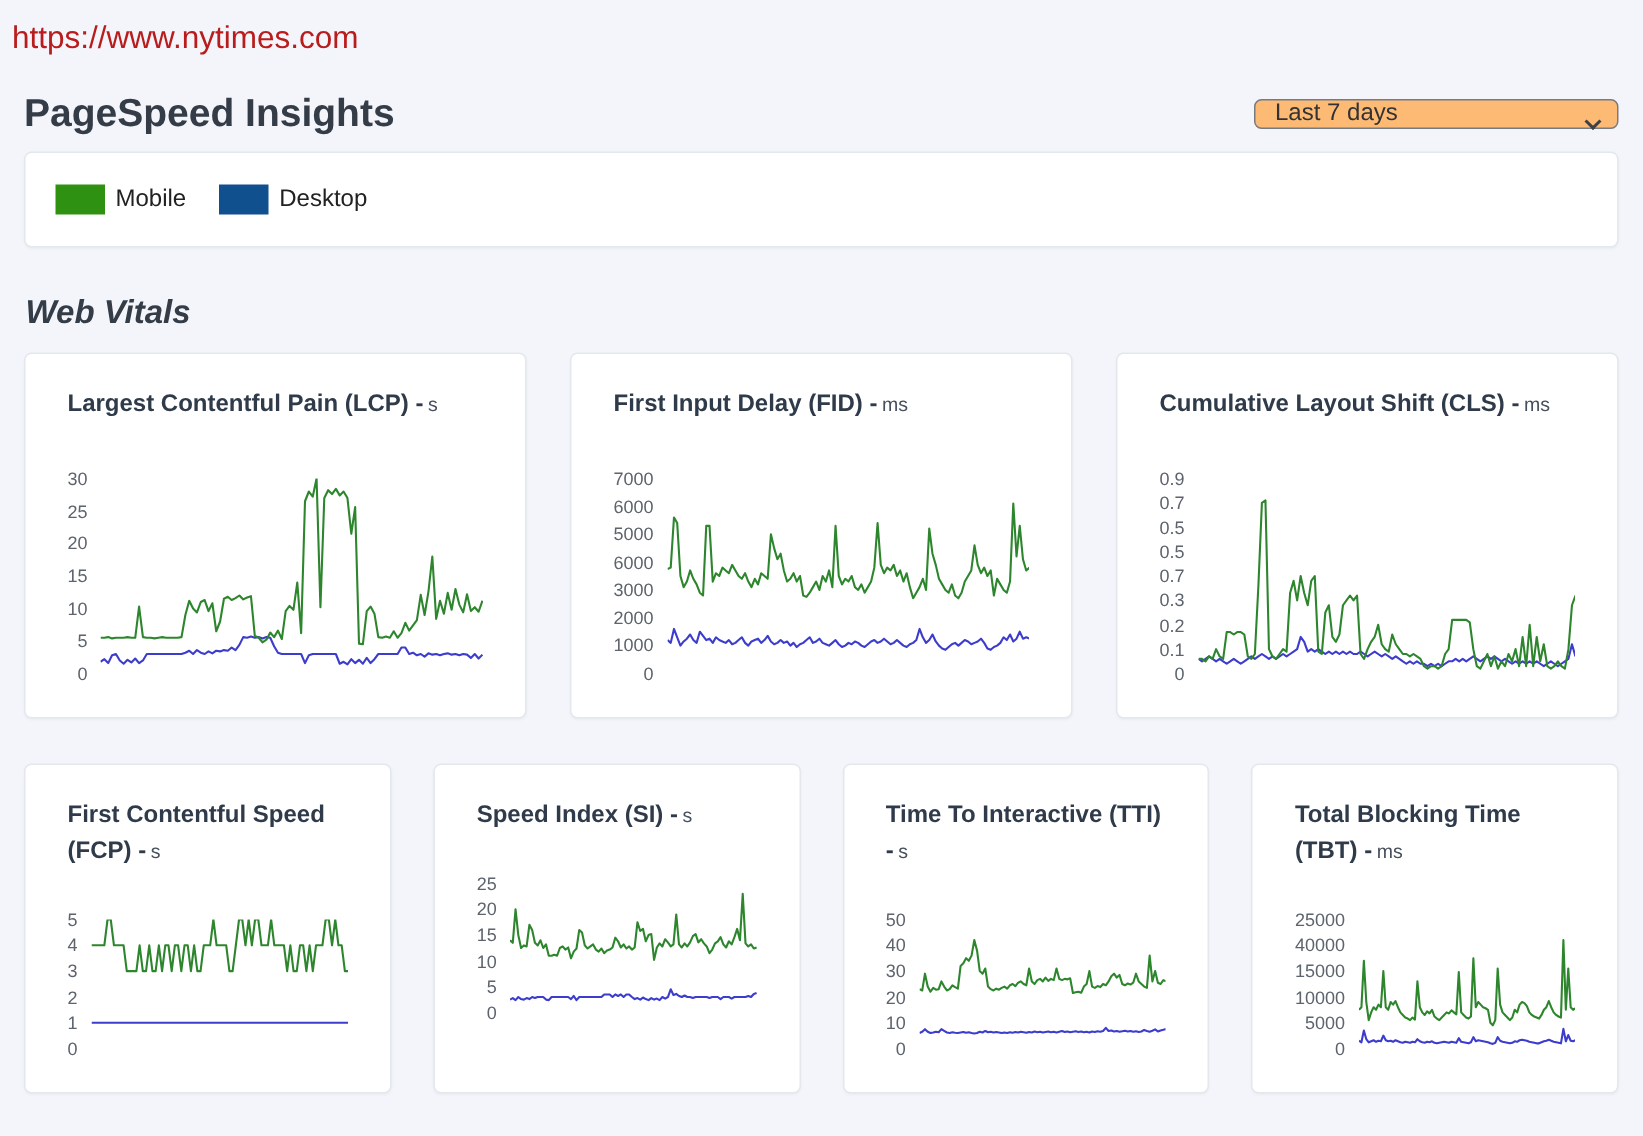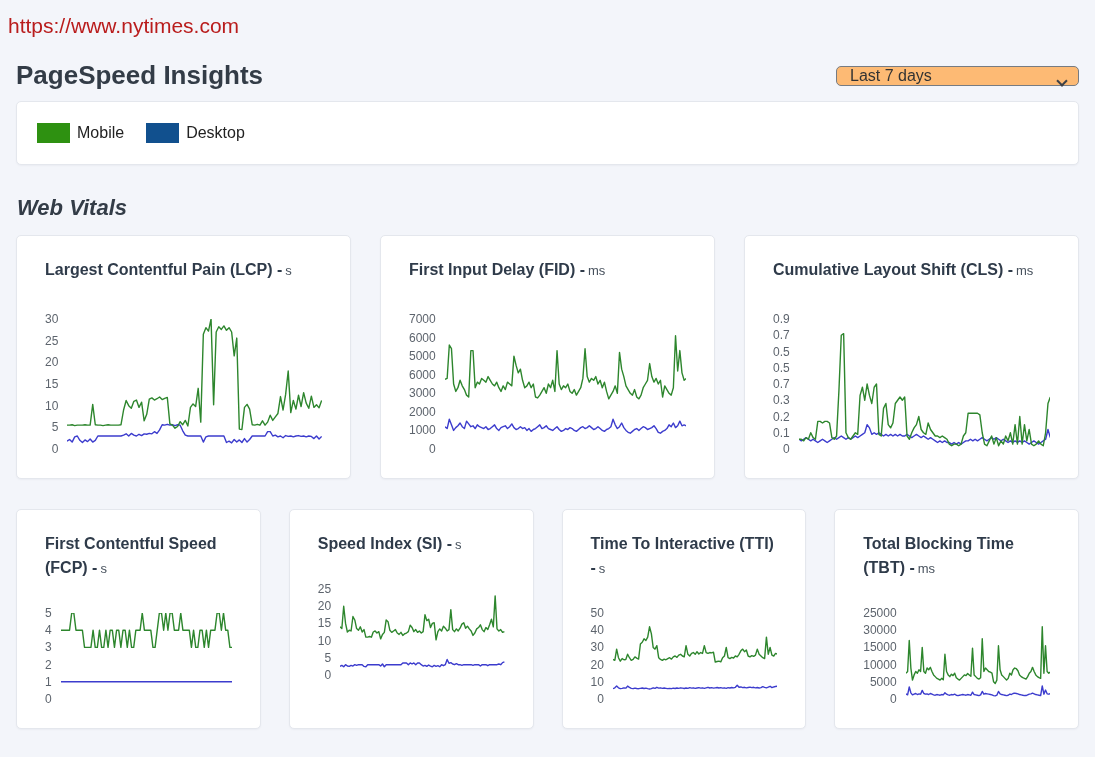--- a/index.html
+++ b/index.html
@@ -192,21 +192,21 @@
             <polyline points="0.00,88.00 1.11,87.00 2.22,85.00 3.33,87.00 4.44,88.00 5.56,87.60 6.67,87.00 7.78,87.40 8.89,85.00 10.00,86.40 11.11,87.60 12.22,88.00 13.33,87.40 14.44,87.80 15.56,88.00 16.67,87.60 17.78,87.20 18.89,87.80 20.00,87.40 21.11,88.00 22.22,88.40 23.33,88.00 24.44,87.00 25.56,87.60 26.67,86.40 27.78,87.40 28.89,87.00 30.00,87.60 31.11,87.20 32.22,87.60 33.33,88.00 34.44,87.60 35.56,88.00 36.67,87.40 37.78,87.80 38.89,87.20 40.00,87.60 41.11,87.00 42.22,87.40 43.33,87.80 44.44,87.20 45.56,87.60 46.67,86.80 47.78,87.40 48.89,87.00 50.00,87.60 51.11,87.20 52.22,86.80 53.33,87.40 54.44,87.00 55.56,87.60 56.67,87.00 57.78,86.40 58.89,87.20 60.00,86.80 61.11,87.40 62.22,87.00 63.33,86.60 64.44,87.20 65.56,86.80 66.67,87.40 67.78,87.00 68.89,87.60 70.00,86.80 71.11,87.20 72.22,86.60 73.33,87.00 74.44,86.40 75.56,84.00 76.67,86.40 77.78,86.00 78.89,86.80 80.00,86.40 81.11,87.00 82.22,86.60 83.33,86.20 84.44,86.80 85.56,86.40 86.67,87.00 87.78,86.60 88.89,87.20 90.00,86.80 91.11,85.60 92.22,86.40 93.33,87.00 94.44,86.20 95.56,85.20 96.67,86.80 97.78,86.00 98.89,85.40 100.00,85.00" fill="none" stroke="#3c3ccd" stroke-width="1.4" stroke-linejoin="round" vector-effect="non-scaling-stroke"></polyline>
             <polyline points="0.00,54.00 1.11,55.00 2.22,42.00 3.33,52.00 4.44,56.00 5.56,53.00 6.67,54.40 7.78,54.00 8.89,48.00 10.00,52.00 11.11,55.00 12.22,54.00 13.33,51.00 14.44,52.40 15.56,53.60 16.67,36.00 17.78,34.00 18.89,30.00 20.00,32.00 21.11,28.00 22.22,16.00 23.33,24.00 24.44,40.00 25.56,42.00 26.67,38.00 27.78,52.00 28.89,54.00 30.00,55.00 31.11,53.60 32.22,54.40 33.33,53.00 34.44,52.00 35.56,53.60 36.67,51.00 37.78,50.00 38.89,51.60 40.00,49.00 41.11,48.00 42.22,50.00 43.33,51.00 44.44,38.00 45.56,48.00 46.67,50.00 47.78,47.00 48.89,46.00 50.00,48.00 51.11,45.00 52.22,47.60 53.33,46.00 54.44,47.00 55.56,38.00 56.67,46.00 57.78,47.00 58.89,46.00 60.00,46.40 61.11,45.60 62.22,57.00 63.33,56.40 64.44,56.00 65.56,56.80 66.67,52.00 67.78,50.00 68.89,40.00 70.00,52.00 71.11,53.00 72.22,51.60 73.33,52.40 74.44,50.00 75.56,51.00 76.67,48.00 77.78,44.00 78.89,42.00 80.00,45.00 81.11,43.00 82.22,50.00 83.33,51.00 84.44,49.60 85.56,50.40 86.67,49.00 87.78,42.00 88.89,48.00 90.00,50.00 91.11,52.00 92.22,53.00 93.33,28.00 94.44,48.00 95.56,40.00 96.67,49.00 97.78,50.00 98.89,47.00 100.00,48.00" fill="none" stroke="#2d862d" stroke-width="1.4" stroke-linejoin="round" vector-effect="non-scaling-stroke"></polyline>
           </svg>
       </div>
     </div>
     <div class="card chart-card">
       <h3 class="chart-title"><span>Total Blocking Time (TBT) -</span><span class="unit">ms</span></h3>
       <div class="chart">
         <div class="yaxis">
             <div>25000</div>
-            <div>30000</div>
+            <div>40000</div>
             <div>15000</div>
             <div>10000</div>
             <div>5000</div>
             <div>0</div>
           </div>
         <svg class="plot" viewBox="0 0 100 100" preserveAspectRatio="none">
             <polyline points="0.00,94.00 1.12,95.20 2.25,86.00 3.37,92.80 4.49,95.20 5.62,94.40 6.74,93.60 7.87,94.80 8.99,94.00 10.11,94.40 11.24,90.00 12.36,93.60 13.48,94.40 14.61,94.00 15.73,94.80 16.85,93.60 17.98,94.40 19.10,95.20 20.22,95.60 21.35,94.80 22.47,95.20 23.60,95.60 24.72,94.80 25.84,95.20 26.97,92.80 28.09,94.40 29.21,95.20 30.34,95.60 31.46,94.80 32.58,95.20 33.71,94.40 34.83,95.60 35.96,96.00 37.08,95.60 38.20,95.20 39.33,94.80 40.45,95.20 41.57,95.60 42.70,94.80 43.82,95.20 44.94,95.60 46.07,92.00 47.19,94.80 48.31,95.20 49.44,95.60 50.56,96.00 51.69,95.20 52.81,91.20 53.93,94.40 55.06,93.60 56.18,94.00 57.30,94.40 58.43,94.80 59.55,95.20 60.67,96.00 61.80,96.40 62.92,95.60 64.04,91.20 65.17,94.00 66.29,94.80 67.42,95.20 68.54,95.60 69.66,96.00 70.79,95.60 71.91,94.40 73.03,94.80 74.16,93.60 75.28,93.20 76.40,93.60 77.53,94.00 78.65,94.80 79.78,95.20 80.90,95.60 82.02,96.00 83.15,96.00 84.27,95.20 85.39,94.40 86.52,94.00 87.64,93.20 88.76,94.00 89.89,94.80 91.01,95.20 92.13,95.60 93.26,96.00 94.38,84.80 95.51,94.40 96.63,89.60 97.75,94.00 98.88,94.40 100.00,93.60" fill="none" stroke="#3c3ccd" stroke-width="1.4" stroke-linejoin="round" vector-effect="non-scaling-stroke"></polyline>
             <polyline points="0.00,70.00 1.12,68.00 2.25,32.00 3.37,64.00 4.49,78.00 5.62,72.00 6.74,68.00 7.87,70.00 8.99,66.00 10.11,68.00 11.24,40.00 12.36,68.00 13.48,70.00 14.61,64.00 15.73,66.00 16.85,63.20 17.98,68.00 19.10,72.00 20.22,74.00 21.35,76.00 22.47,76.80 23.60,78.00 24.72,76.00 25.84,77.60 26.97,48.00 28.09,68.00 29.21,72.00 30.34,74.00 31.46,71.20 32.58,72.80 33.71,70.00 34.83,75.20 35.96,76.80 37.08,78.00 38.20,76.00 39.33,74.00 40.45,72.00 41.57,72.80 42.70,70.40 43.82,72.00 44.94,73.60 46.07,40.80 47.19,72.00 48.31,74.00 49.44,76.00 50.56,76.80 51.69,75.20 52.81,30.00 53.93,68.00 55.06,64.00 56.18,66.00 57.30,68.00 58.43,68.80 59.55,70.00 60.67,80.00 61.80,82.00 62.92,78.00 64.04,38.00 65.17,66.00 66.29,72.00 67.42,74.00 68.54,76.00 69.66,78.00 70.79,76.00 71.91,70.00 73.03,72.00 74.16,66.00 75.28,64.00 76.40,64.80 77.53,67.20 78.65,72.00 79.78,74.00 80.90,75.20 82.02,76.00 83.15,76.80 84.27,74.00 85.39,70.00 86.52,68.00 87.64,63.20 88.76,68.00 89.89,72.00 91.01,74.00 92.13,75.20 93.26,76.00 94.38,16.00 95.51,70.00 96.63,38.00 97.75,68.00 98.88,70.00 100.00,68.80" fill="none" stroke="#2d862d" stroke-width="1.4" stroke-linejoin="round" vector-effect="non-scaling-stroke"></polyline>
           </svg>
       </div>

